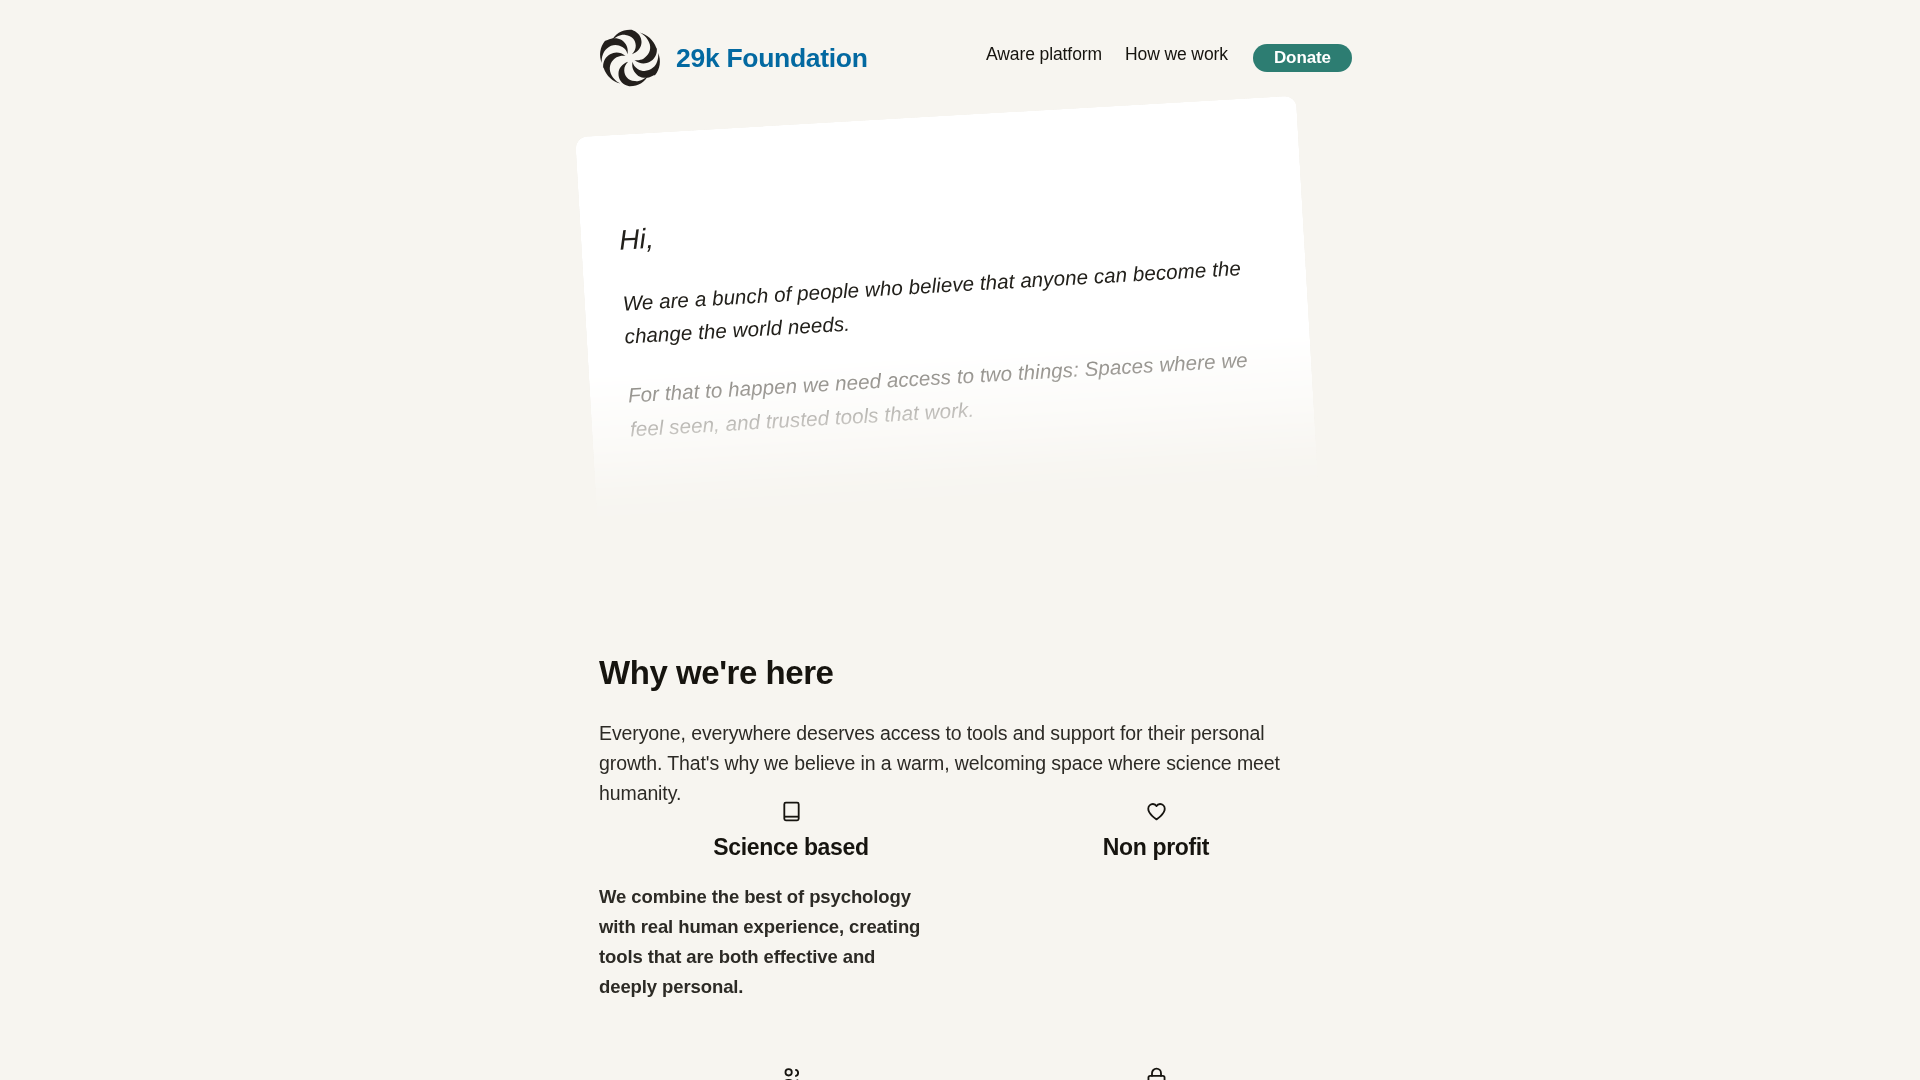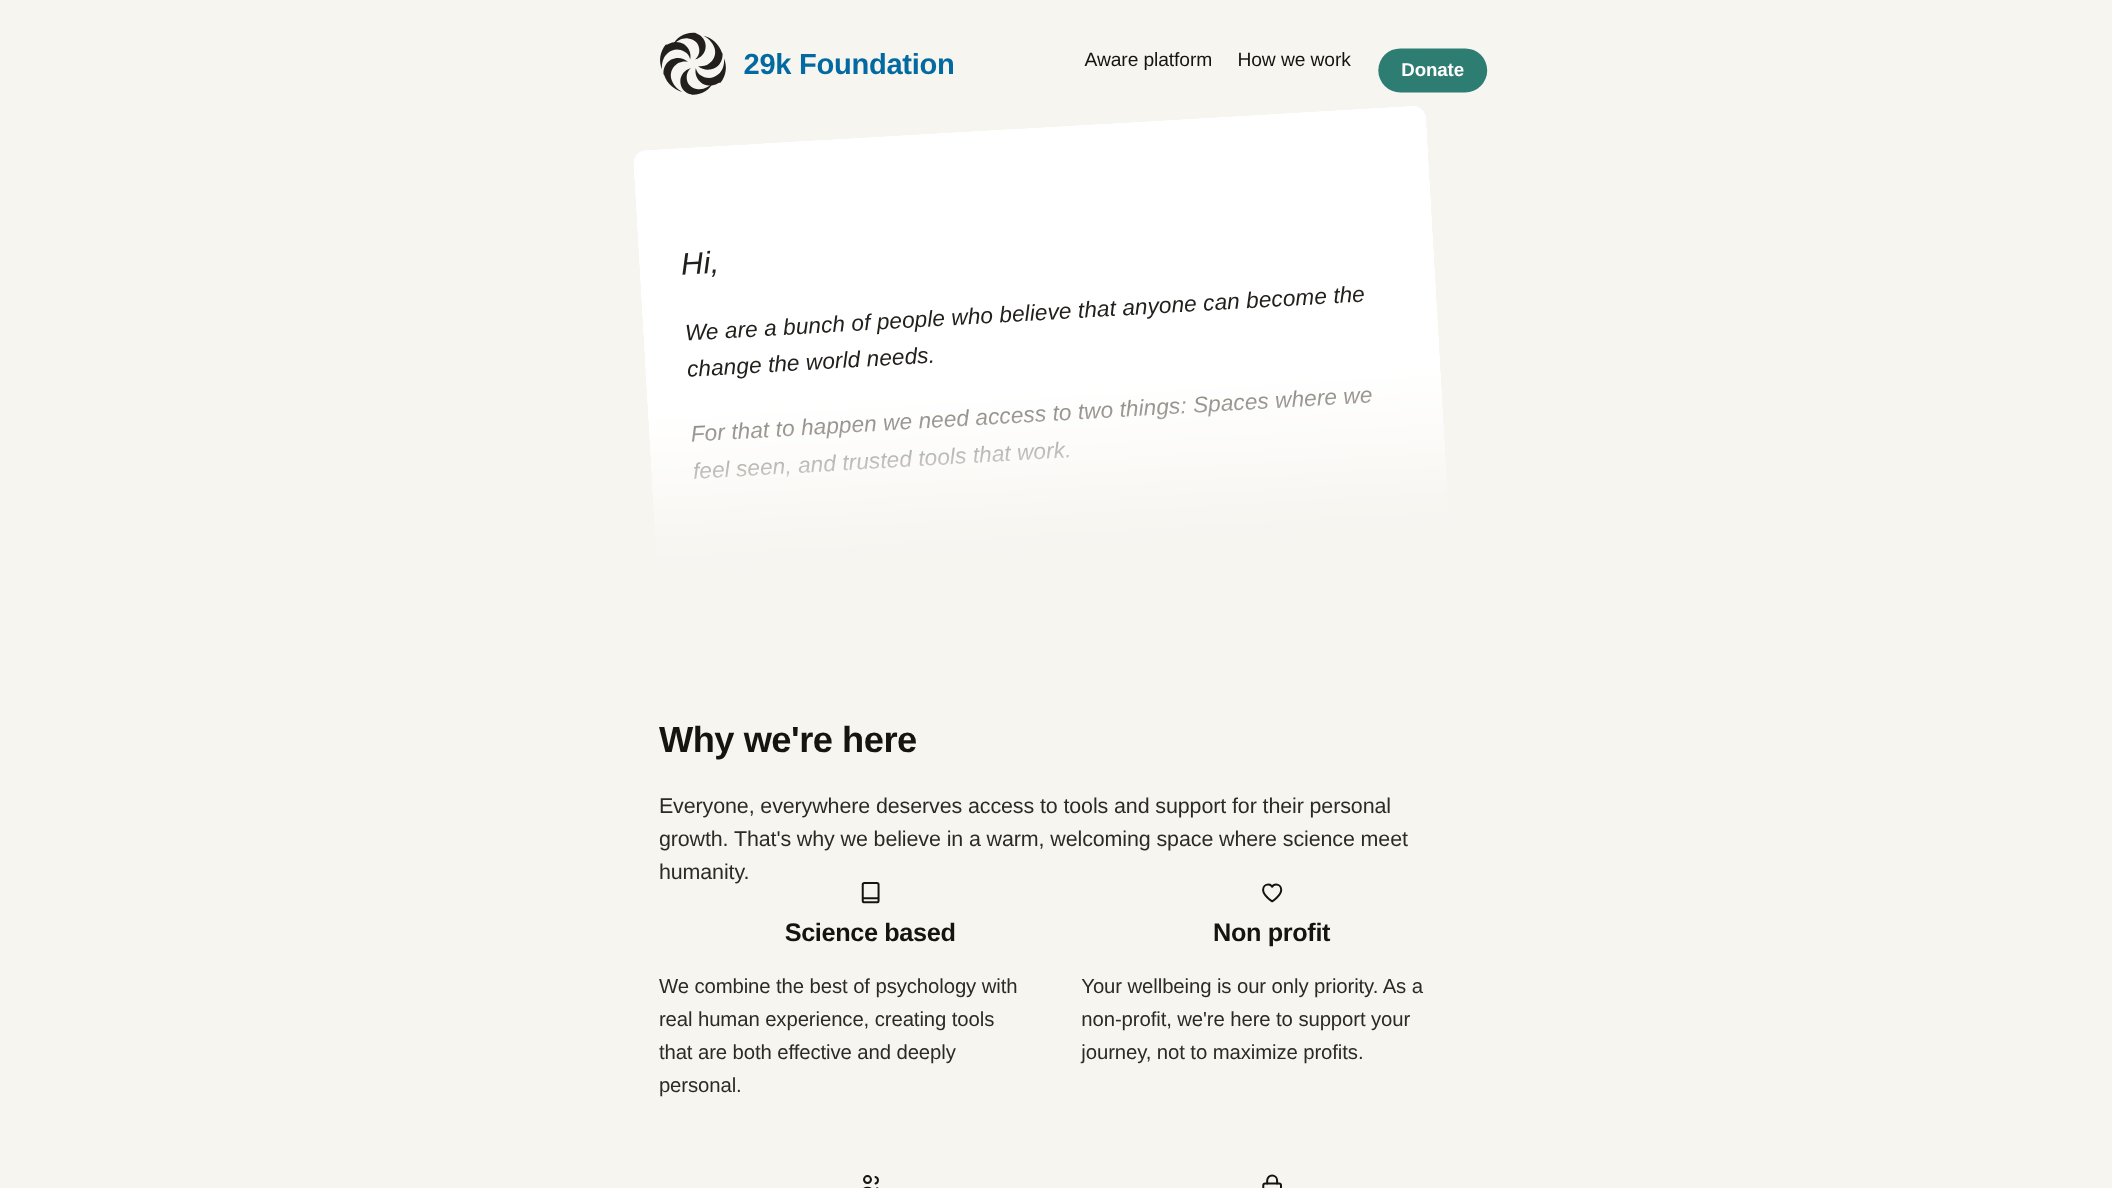--- a/index.html
+++ b/index.html
@@ -32,21 +32,21 @@
     display:flex; gap:0;
   }
   .nav-link {
     font-size:17.5px; color:#16140f; text-decoration:none;
     white-space:nowrap; letter-spacing:-0.1px;
   }
   .nav-link.first { margin-right:23px; }
   .btn-donate {
     margin-left:25px;
     display:inline-flex; align-items:center; justify-content:center;
-    height:40px; padding:0 21px;
+    height:28px; padding:0 21px;
     background:#2d7d72; color:#ffffff;
     font-size:17px; font-weight:600; letter-spacing:-0.1px;
     border:none; border-radius:22px; cursor:pointer;
     white-space:nowrap;
     font-family:"Liberation Sans", sans-serif;
   }
 
   
   .hero-wrap {
     position:absolute; left:0; top:96px;
@@ -129,21 +129,21 @@
   }
   .feature-icon { width:23px; height:23px; flex:0 0 23px; display:block; }
   .feature-title {
     font-size:23px; font-weight:700; color:#16140f;
     letter-spacing:-0.35px; white-space:nowrap;
   }
   .feature-body {
     font-size:18.5px; color:#2c2a25; line-height:1.62;
     letter-spacing:-0.1px;
   }
-  .feature.col-left .feature-body { max-width:330px; }
+  .feature.col-left .feature-body { max-width:330px;font-weight:bold; }
   .feature.col-right .feature-body { max-width:322px; }
 </style>
 </head>
 <body>
 
 <div class="page">
 
   <header class="header">
 
     <a class="brand" href="#">
@@ -196,21 +196,20 @@
       <p class="feature-body">We combine the best of psychology with real human experience, creating tools that are both effective and deeply personal.</p>
     </div>
 
     <div class="feature col-right">
       <div class="feature-head">
         <svg class="feature-icon" viewBox="0 0 24 24" fill="none" aria-hidden="true">
           <path d="M12 20.2S3.4 14.8 3.4 9.2c0-3 2.3-5 4.9-5 1.8 0 3.1 1 3.7 2.2.6-1.2 1.9-2.2 3.7-2.2 2.6 0 4.9 2 4.9 5 0 5.6-8.6 11-8.6 11z" stroke="#16140f" stroke-width="1.9" stroke-linejoin="round"></path>
         </svg>
         <h3 class="feature-title">Non profit</h3>
       </div>
-      <p class="feature-body">Your wellbeing is our only priority. As a non-profit, we're here to support your journey, not to maximize profits.</p>
     </div>
 
     <div class="feature col-left">
       <div class="feature-head">
         <svg class="feature-icon" viewBox="0 0 24 24" fill="none" aria-hidden="true">
           <circle cx="9" cy="6.6" r="3.3" stroke="#16140f" stroke-width="1.9"></circle>
           <path d="M2.8 20.6c0-3.6 2.8-6.2 6.2-6.2s6.2 2.6 6.2 6.2" stroke="#16140f" stroke-width="1.9" stroke-linecap="round"></path>
           <path d="M16.6 4.1a3.3 3.3 0 0 1 0 6.3" stroke="#16140f" stroke-width="1.9" stroke-linecap="round"></path>
           <path d="M18 14.9c2.1.8 3.6 2.9 3.6 5.7" stroke="#16140f" stroke-width="1.9" stroke-linecap="round"></path>
         </svg>

